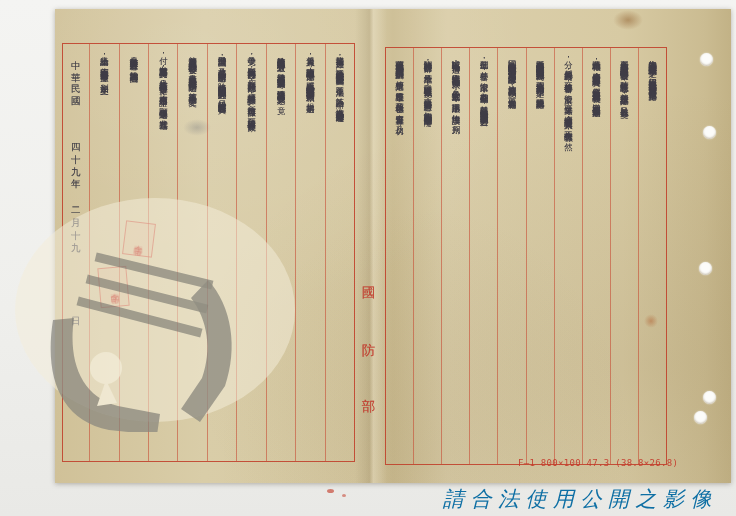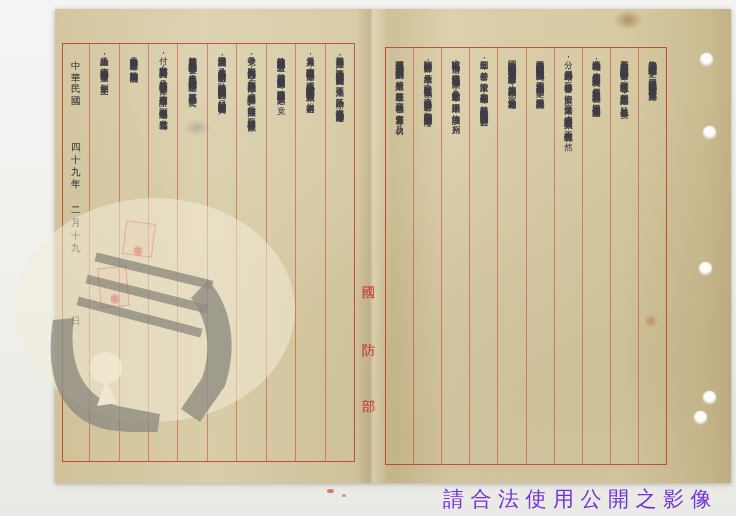--- a/index.html
+++ b/index.html
@@ -38,22 +38,22 @@
   .stain{position:absolute;border-radius:50%;pointer-events:none;}
   .stain-a{left:558px;top:1px;width:30px;height:20px;background:radial-gradient(ellipse,rgba(140,90,40,.5),transparent 70%);}
   .stain-b{left:589px;top:305px;width:14px;height:14px;background:radial-gradient(circle,rgba(176,96,48,.5),transparent 70%);}
   .stain-c{left:128px;top:110px;width:28px;height:17px;background:radial-gradient(ellipse,rgba(90,95,110,.28),transparent 70%);}
   .speck-1{left:272px;top:480px;width:7px;height:4px;background:rgba(197,64,46,.65);}
   .speck-2{left:287px;top:485px;width:4px;height:3px;background:rgba(197,64,46,.55);}
   .formcode{position:absolute;left:463px;top:449px;color:#c5392b;font-family:"DejaVu Sans Mono",monospace;
     font-size:9px;letter-spacing:.3px;white-space:nowrap;opacity:.92;}
   .archives-logo{position:absolute;left:8px;top:192px;width:294px;height:240px;opacity:.85;
     filter:blur(.6px);pointer-events:none;}
-  .copyright{position:absolute;left:443px;top:485px;width:293px;color:#6d28d9;
-    font-size:21px;letter-spacing:6.5px;white-space:nowrap;opacity:.95;}
+  .copyright{position:absolute;left:443px;top:485px;width:293px;color:#0369a1;
+    font-size:21px;letter-spacing:6.5px;white-space:nowrap;opacity:.95;font-style:italic;}
 </style>
 </head>
 <body>
 
 <div class="paper">
   <div class="fold"></div>
 
   <div class="frame frame-right">
     <div class="col">
         <div class="vtext">告龍家滑雖否認有收到上項款項之事，但據同案被告粟洪業供明於四十八年五月下旬在台北市中正路</div>
@@ -132,20 +132,21 @@
   <div class="hole" style="left:644px;top:253px;"></div>
   <div class="hole" style="left:648px;top:382px;"></div>
   <div class="hole" style="left:639px;top:402px;"></div>
 
   <div class="stain stain-a"></div>
   <div class="stain stain-b"></div>
   <div class="stain stain-c"></div>
   <div class="stain speck-1"></div>
   <div class="stain speck-2"></div>
 
+  <div class="formcode">F—1 800×100 47.3 (38.8×26.8)</div>
 </div>
 
 <div class="archives-logo">
   <svg width="294" height="240" viewBox="0 0 294 240">
     <ellipse cx="147" cy="118" rx="140" ry="112" fill="#f4eeda" opacity="0.62"></ellipse>
     <g fill="none" stroke="#85847c" stroke-width="9" opacity="0.82" stroke-linecap="square">
       <path d="M92 66 L200 92"></path>
       <path d="M83 88 L195 116"></path>
       <path d="M74 110 L189 140"></path>
     </g>

